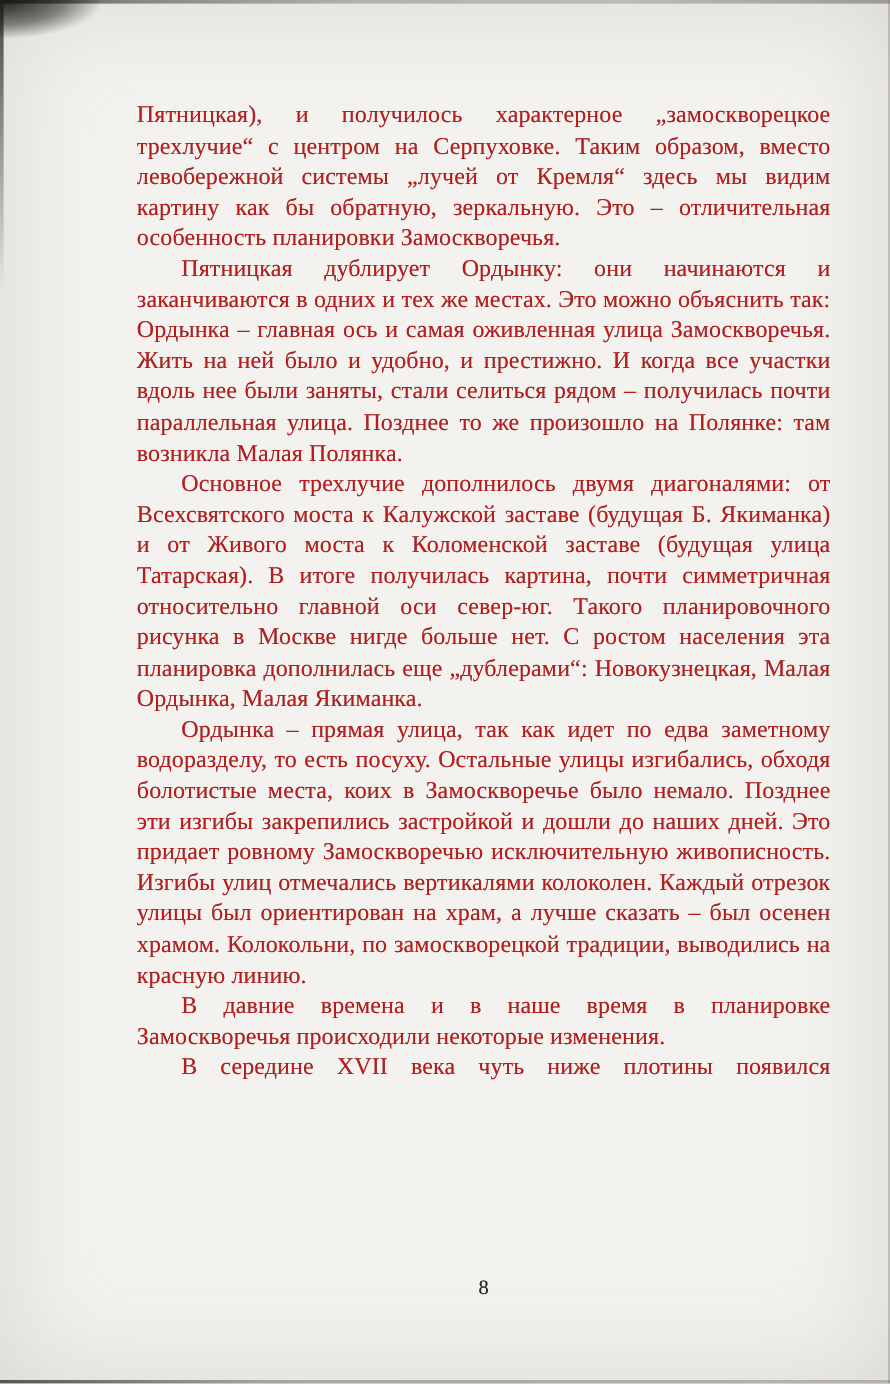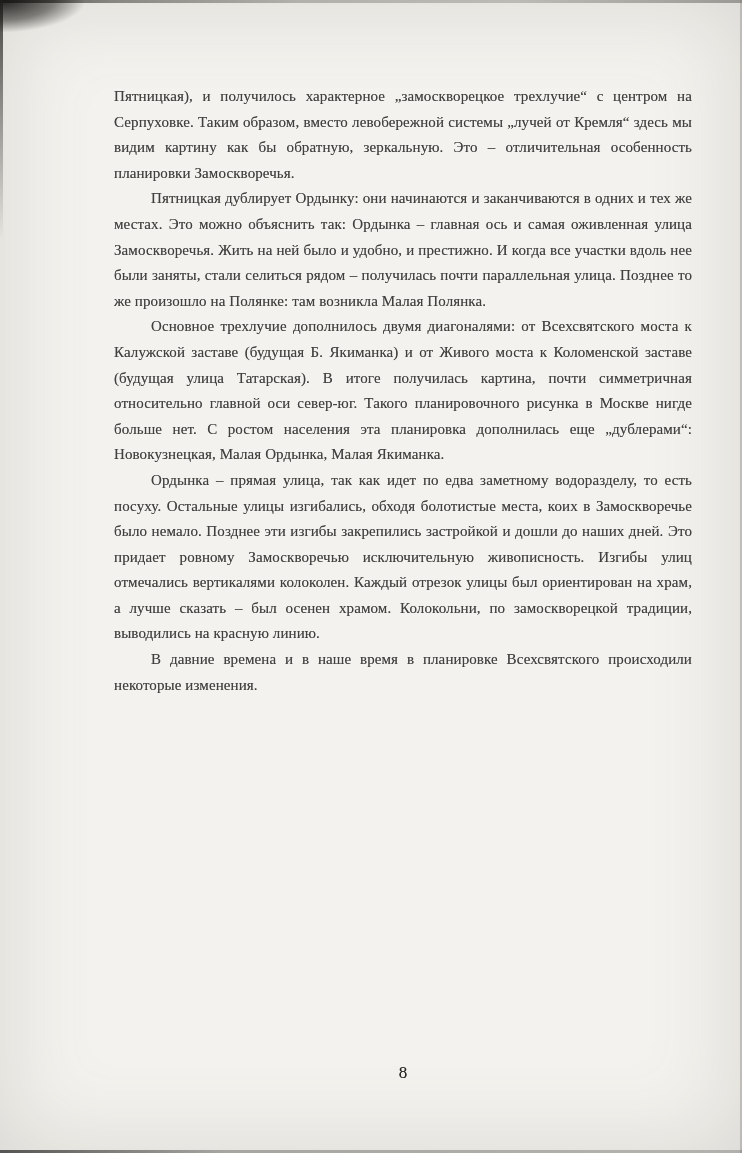--- a/index.html
+++ b/index.html
@@ -35,22 +35,22 @@
     background: rgba(120,118,114,0.35);
   }
   .artifact-bottom {
     position: absolute; bottom: 0; left: 0; right: 0; height: 3px;
     background: linear-gradient(to right, rgba(40,39,37,0.75), rgba(90,88,84,0.45) 30%, rgba(110,108,104,0.40));
   }
   
   .text-block {
     position: absolute;
     left: 114px; top: 84px; width: 578px;
-    color: #404040;
-    font-size: 15px;
+    color: #b91c1c;
+    font-size: 20px;
     line-height: 25.6px;
     text-align: justify;
     letter-spacing: 0.1px;
     text-shadow: 0 0 0.4px rgba(30,29,27,0.45);
     hyphens: auto;
     -webkit-hyphens: auto;
   }
   .text-block p {
     margin: 0;
     text-indent: 37px;
@@ -74,17 +74,18 @@
   <div class="artifact-corner-tl"></div>
   <div class="artifact-left"></div>
   <div class="artifact-right"></div>
   <div class="artifact-bottom"></div>
 
   <div class="text-block">
     <p class="no-indent">Пятницкая), и получилось характерное „замоскворецкое трехлучие“ с центром на Серпуховке. Таким образом, вместо левобережной системы „лучей от Кремля“ здесь мы видим картину как бы обратную, зеркальную. Это – отличительная особенность планировки Замоскворечья.</p>
     <p>Пятницкая дублирует Ордынку: они начинаются и заканчиваются в одних и тех же местах. Это можно объяснить так: Ордынка – главная ось и самая оживленная улица Замоскворечья. Жить на ней было и удобно, и престижно. И когда все участки вдоль нее были заняты, стали селиться рядом – получилась почти параллельная улица. Позднее то же произошло на Полянке: там возникла Малая Полянка.</p>
     <p>Основное трехлучие дополнилось двумя диагоналями: от Всехсвятского моста к Калужской заставе (будущая Б. Якиманка) и от Живого моста к Коломенской заставе (будущая улица Татарская). В итоге получилась картина, почти симметричная относительно главной оси север-юг. Такого планировочного рисунка в Москве нигде больше нет. С ростом населения эта планировка дополнилась еще „дублерами“: Новокузнецкая, Малая Ордынка, Малая Якиманка.</p>
     <p>Ордынка – прямая улица, так как идет по едва заметному водоразделу, то есть посуху. Остальные улицы изгибались, обходя болотистые места, коих в Замоскворечье было немало. Позднее эти изгибы закрепились застройкой и дошли до наших дней. Это придает ровному Замоскворечью исключительную живописность. Изгибы улиц отмечались вертикалями колоколен. Каждый отрезок улицы был ориентирован на храм, а лучше сказать – был осенен храмом. Колокольни, по замоскворецкой традиции, выводились на красную линию.</p>
-    <p>В давние времена и в наше время в планировке Всехсвятского происходили некоторые изменения.</p>
+    <p>В давние времена и в наше время в планировке Замоскворечья происходили некоторые изменения.</p>
+    <p class="continues">В середине XVII века чуть ниже плотины появился</p>
   </div>
 
   <div class="page-number">8</div>
 </div>
 
 </body></html>

